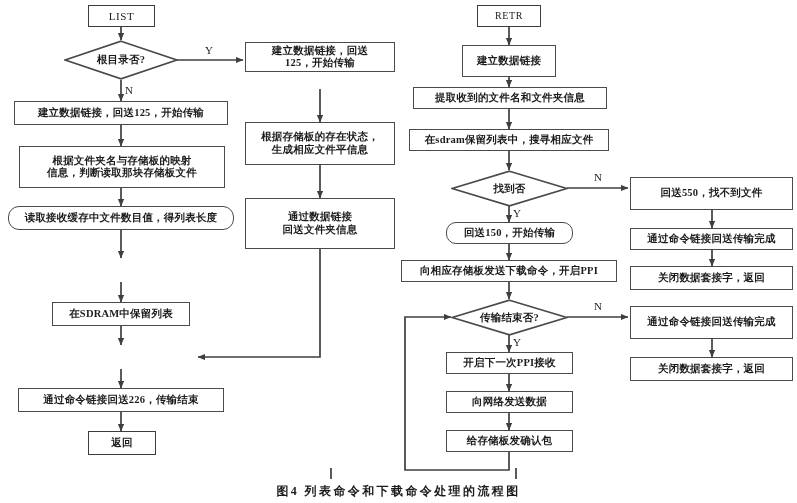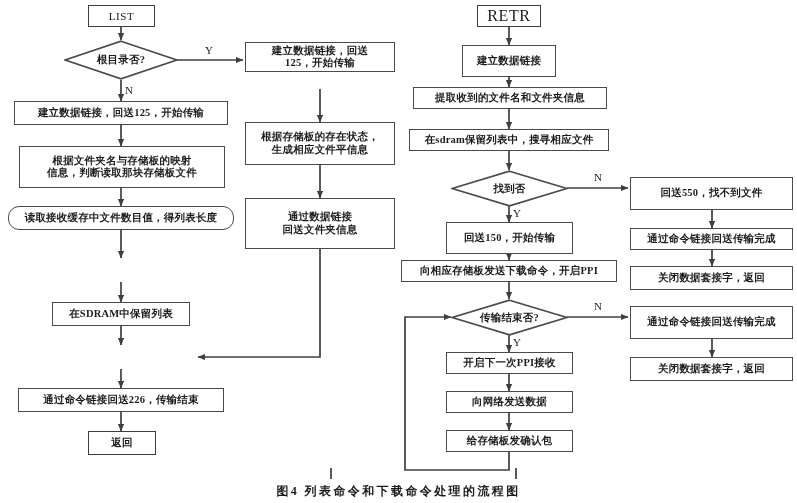--- a/index.html
+++ b/index.html
@@ -215,21 +215,21 @@
 回送文件夹信息</span>
   </div>
 
   <div class="edgelabel" style="left:205px; top:44px;">
     <span>Y</span>
   </div>
   <div class="edgelabel" style="left:125px; top:84px;">
     <span>N</span>
   </div>
 
-  <div class="node terminal latin" style="left:477px; top:5px; width:64px; height:22px; font-size:16px;">
+  <div class="node terminal latin" style="left:477px; top:5px; width:64px; height:22px; font-size:10px;">
     <span class="txt">RETR</span>
   </div>
 
   <div class="node" style="left:462px; top:45px; width:94px; height:32px; font-size:10.5px;">
     <span class="txt">建立数据链接</span>
   </div>
 
   <div class="node" style="left:413px; top:87px; width:194px; height:22px; font-size:10.5px;">
     <span class="txt">提取收到的文件名和文件夹信息</span>
   </div>
@@ -240,21 +240,21 @@
 
   <div class="diamond" style="left:451px; top:170px; width:117px; height:37px;">
     <svg class="dshape" viewBox="0 0 117 37" xmlns="http://www.w3.org/2000/svg">
       <polygon points="58.5,1.2 115.8,18.5 58.5,35.8 1.2,18.5" fill="#ffffff" stroke="#4a4a4a" stroke-width="1.6"></polygon>
     </svg>
     <div class="dlabel" style="font-size:10.5px;">
       <span>找到否</span>
     </div>
   </div>
 
-  <div class="node" style="left:446px; top:222px; width:127px; height:32px; font-size:10.5px;">
+  <div class="node" style="left:446px; top:222px; width:127px; height:22px; font-size:10.5px;border-radius:10px;">
     <span class="txt">回送150，开始传输</span>
   </div>
 
   <div class="node" style="left:401px; top:260px; width:216px; height:22px; font-size:10.5px;">
     <span class="txt">向相应存储板发送下载命令，开启PPI</span>
   </div>
 
   <div class="diamond" style="left:451px; top:299px; width:117px; height:37px;">
     <svg class="dshape" viewBox="0 0 117 37" xmlns="http://www.w3.org/2000/svg">
       <polygon points="58.5,1.2 115.8,18.5 58.5,35.8 1.2,18.5" fill="#ffffff" stroke="#4a4a4a" stroke-width="1.6"></polygon>

